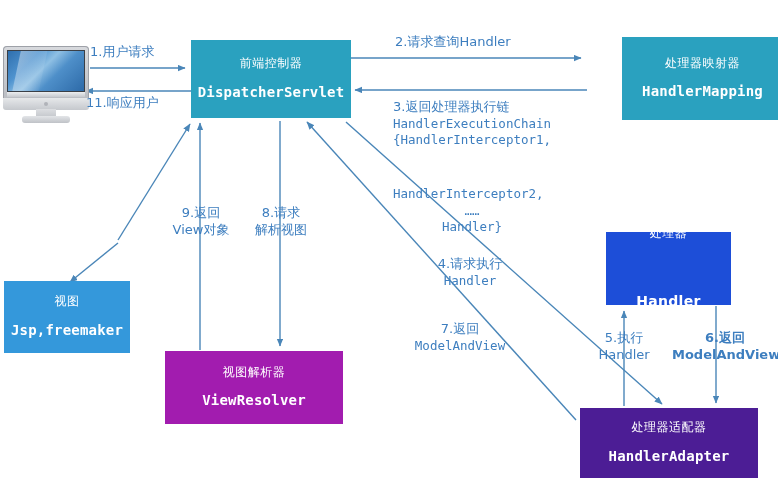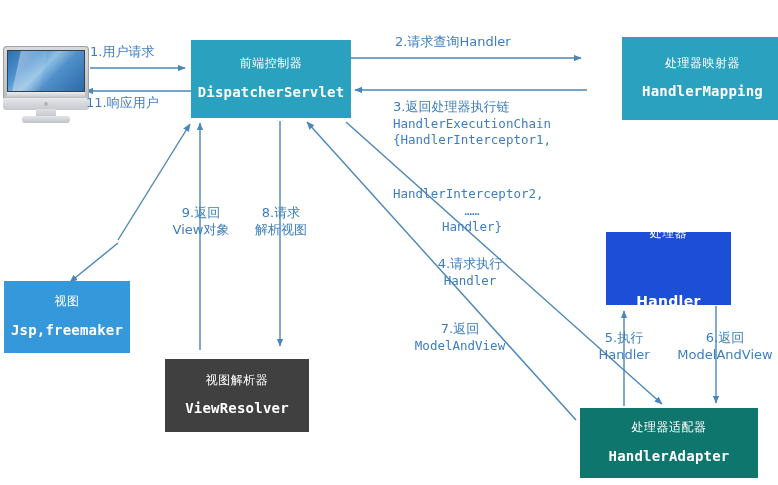--- a/index.html
+++ b/index.html
@@ -109,31 +109,31 @@
   <div class="node" style="left:622px;top:37px;width:161px;height:83px;background:#2aa1bf;">
     <span class="cn">处理器映射器</span>
     <span class="en">HandlerMapping</span>
   </div>
 
   <div class="node" style="left:4px;top:281px;width:126px;height:72px;background:#3498db;">
     <span class="cn">视图</span>
     <span class="en">Jsp,freemaker</span>
   </div>
 
-  <div class="node" style="left:165px;top:359px;width:144px;height:73px;background:#404040;">
+  <div class="node" style="left:165px;top:351px;width:178px;height:73px;background:#a21caf;">
     <span class="cn">视图解析器</span>
     <span class="en">ViewResolver</span>
   </div>
 
   <div class="node" style="left:606px;top:232px;width:125px;height:73px;background:#1d4ed8;gap:40px;">
     <span class="cn">处理器</span>
     <span class="en sans">Handler</span>
   </div>
 
-  <div class="node" style="left:580px;top:408px;width:178px;height:70px;background:#0f766e;">
+  <div class="node" style="left:580px;top:408px;width:178px;height:70px;background:#4c1d95;">
     <span class="cn">处理器适配器</span>
     <span class="en">HandlerAdapter</span>
   </div>
 
   <div class="lbl" style="left:90px;top:44px;">1.用户请求</div>
 
   <div class="lbl" style="left:86px;top:95px;">11.响应用户</div>
 
   <div class="lbl" style="left:395px;top:34px;">2.请求查询Handler</div>
 
@@ -154,21 +154,21 @@
   <div style="position:absolute;left:398px;top:321px;width:124px;text-align:center;">
     <div class="lbl c" style="position:static;">7.返回</div>
     <div class="lbl mono c" style="position:static;">ModelAndView</div>
   </div>
 
   <div style="position:absolute;left:578px;top:330px;width:92px;text-align:center;">
     <div class="lbl c" style="position:static;">5.执行</div>
     <div class="lbl c" style="position:static;">Handler</div>
   </div>
 
-  <div style="position:absolute;left:672px;top:330px;width:106px;text-align:center;">
+  <div style="position:absolute;left:672px;top:330px;width:106px;text-align:center;font-weight:bold;">
     <div class="lbl c" style="position:static;">6.返回</div>
     <div class="lbl c" style="position:static;">ModelAndView</div>
   </div>
 
   <div style="position:absolute;left:243px;top:205px;width:76px;text-align:center;">
     <div class="lbl c" style="position:static;">8.请求</div>
     <div class="lbl c" style="position:static;">解析视图</div>
   </div>
 
   <div style="position:absolute;left:163px;top:205px;width:76px;text-align:center;">

